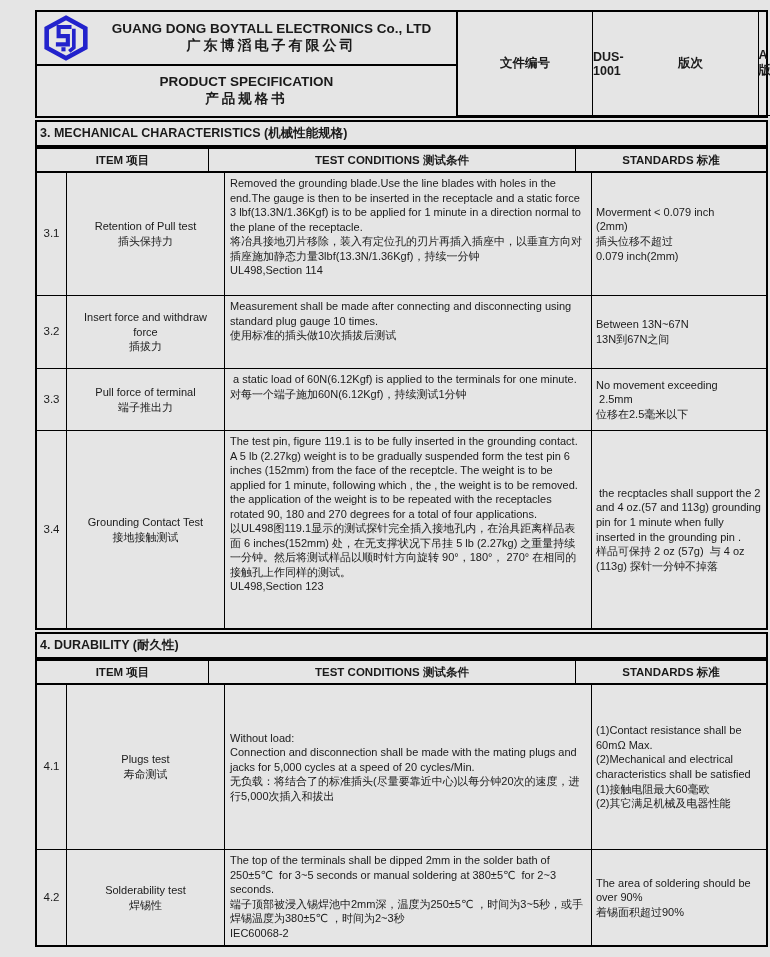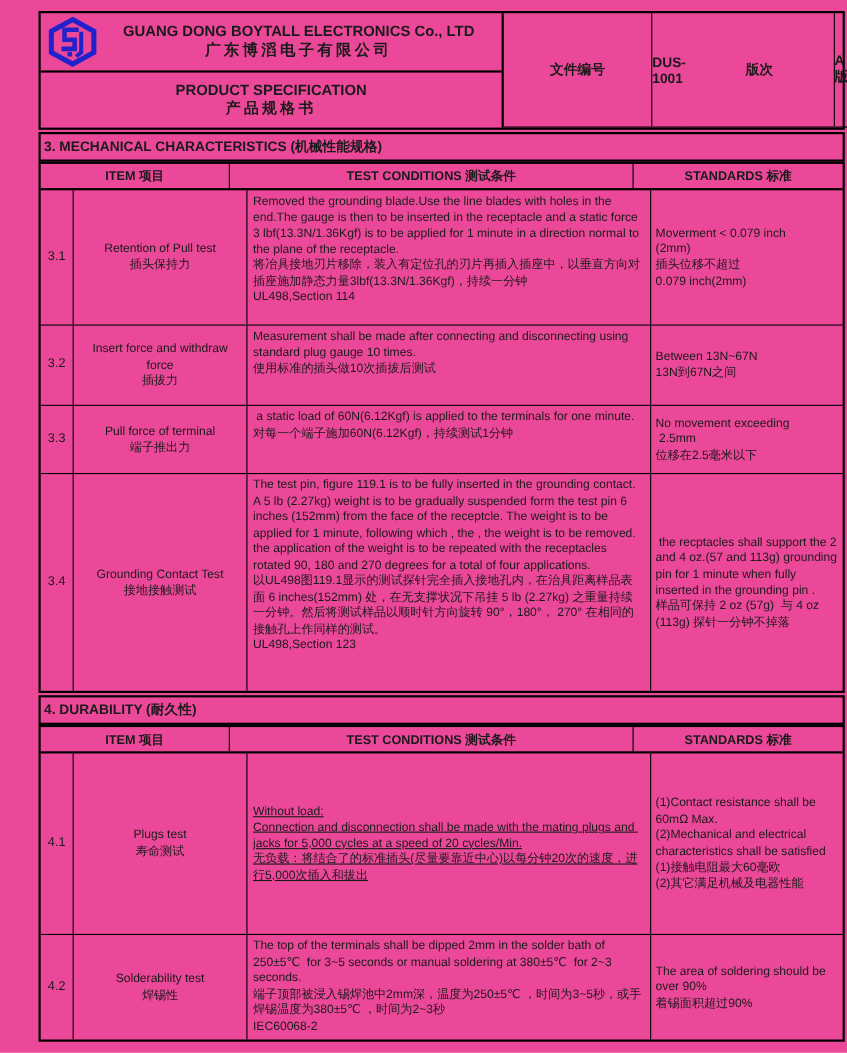--- a/index.html
+++ b/index.html
@@ -1,18 +1,18 @@
 <!DOCTYPE html>
 <html><head>
 <meta charset="utf-8">
 <style>
   * { box-sizing: border-box; }
   body { margin: 0; background: #ffffff; color: #1a1a1a;
          font-family: "Liberation Sans", "DejaVu Sans", sans-serif; }
-  .page { width: 770px; height: 957px; background: #ec4899; position: relative; overflow: hidden; }
+  .page { width: 770px; height: 957px; background: #e5e5e5; position: relative; overflow: hidden; }
   .content { position: absolute; left: 35px; top: 10px; width: 733px; }
 
   
   .hdr { display: flex; border: 2px solid #000; height: 108px; }
   .hdr-left { width: 423px; display: flex; flex-direction: column; }
   .hdr-company { height: 54px; display: flex; align-items: center; border-bottom: 2px solid #000; padding: 2px 4px; }
   .logo { width: 46px; height: 46px; flex: 0 0 auto; margin: 0 2px; }
   .company-text { flex: 1; text-align: center; }
   .company-en { font-weight: bold; font-size: 13.5px; }
   .company-cn { font-weight: bold; font-size: 14px; letter-spacing: 3px; margin-top: 1px; }
@@ -37,21 +37,21 @@
   .th-item { width: 172px; }
   .th-cond { width: 367px; }
   .th-std  { flex: 1; border-right: none; }
   .trow { display: flex; border-bottom: 1px solid #000; }
   .trow:last-child { border-bottom: none; }
   .td { border-right: 1px solid #000; font-size: 11px; line-height: 1.32; }
   .td-no   { width: 30px; display: flex; align-items: center; justify-content: center; font-size: 11.5px; }
   .td-item { width: 158px; display: flex; align-items: center; justify-content: center; text-align: center; padding: 2px; }
   .td-cond { width: 367px; padding: 3px 5px; }
   .td-std  { flex: 1; border-right: none; padding: 13px 4px; display: flex; align-items: center; }
-  .v-center { display: flex; align-items: center; text-decoration: underline; }
+  .v-center { display: flex; align-items: center; }
   .cell-text { white-space: pre-wrap; }
 </style>
 </head>
 <body>
 
 <div class="page">
   <div class="content">
 
     <div class="hdr">
       <div class="hdr-left">

